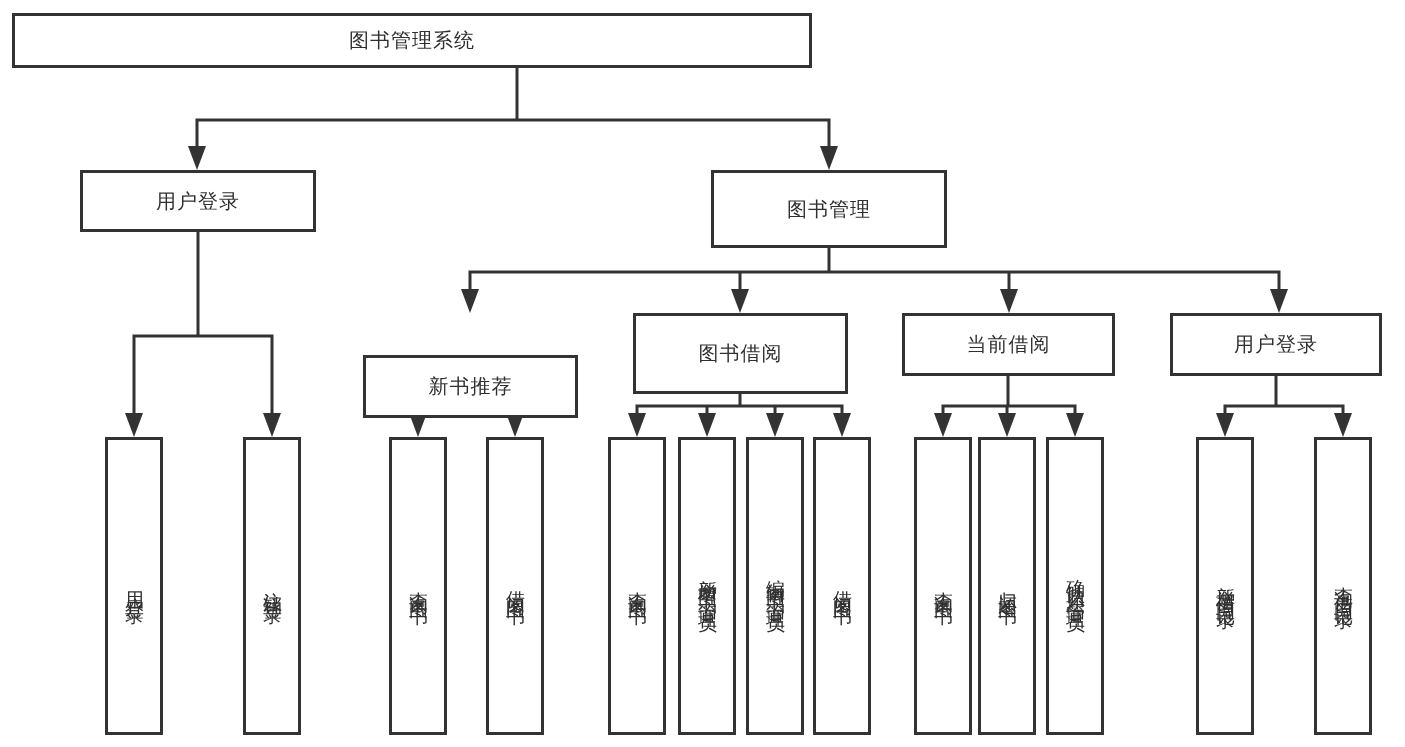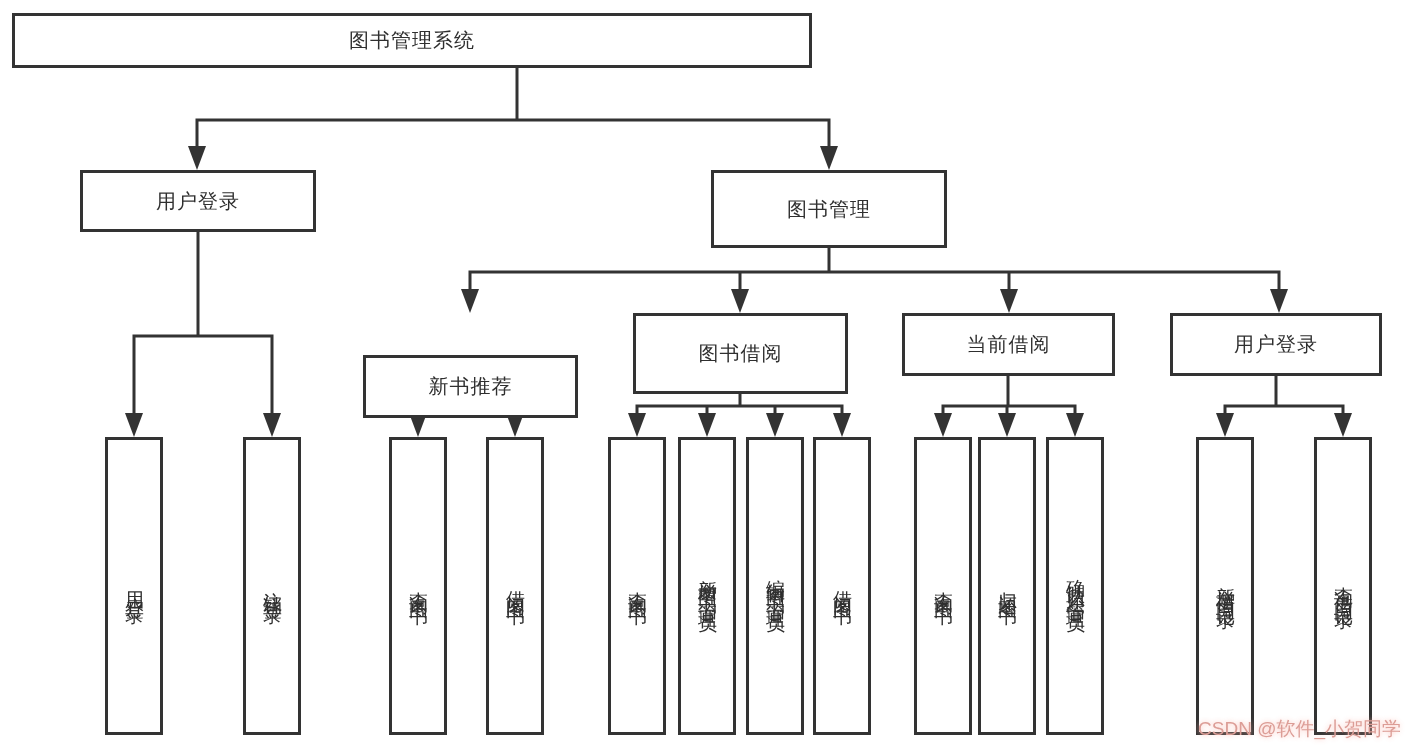--- a/index.html
+++ b/index.html
@@ -163,15 +163,14 @@
     <span>确认归还（管理员）</span>
   </div>
 
   <div class="vbox" style="left:1196px;">
     <span>新增借阅记录</span>
   </div>
   <div class="vbox" style="left:1314px;">
     <span>查询借阅记录</span>
   </div>
 
-  <div class="watermark">CSDN @软件_小贺同学</div>
 
 </div>
 
 </body></html>

